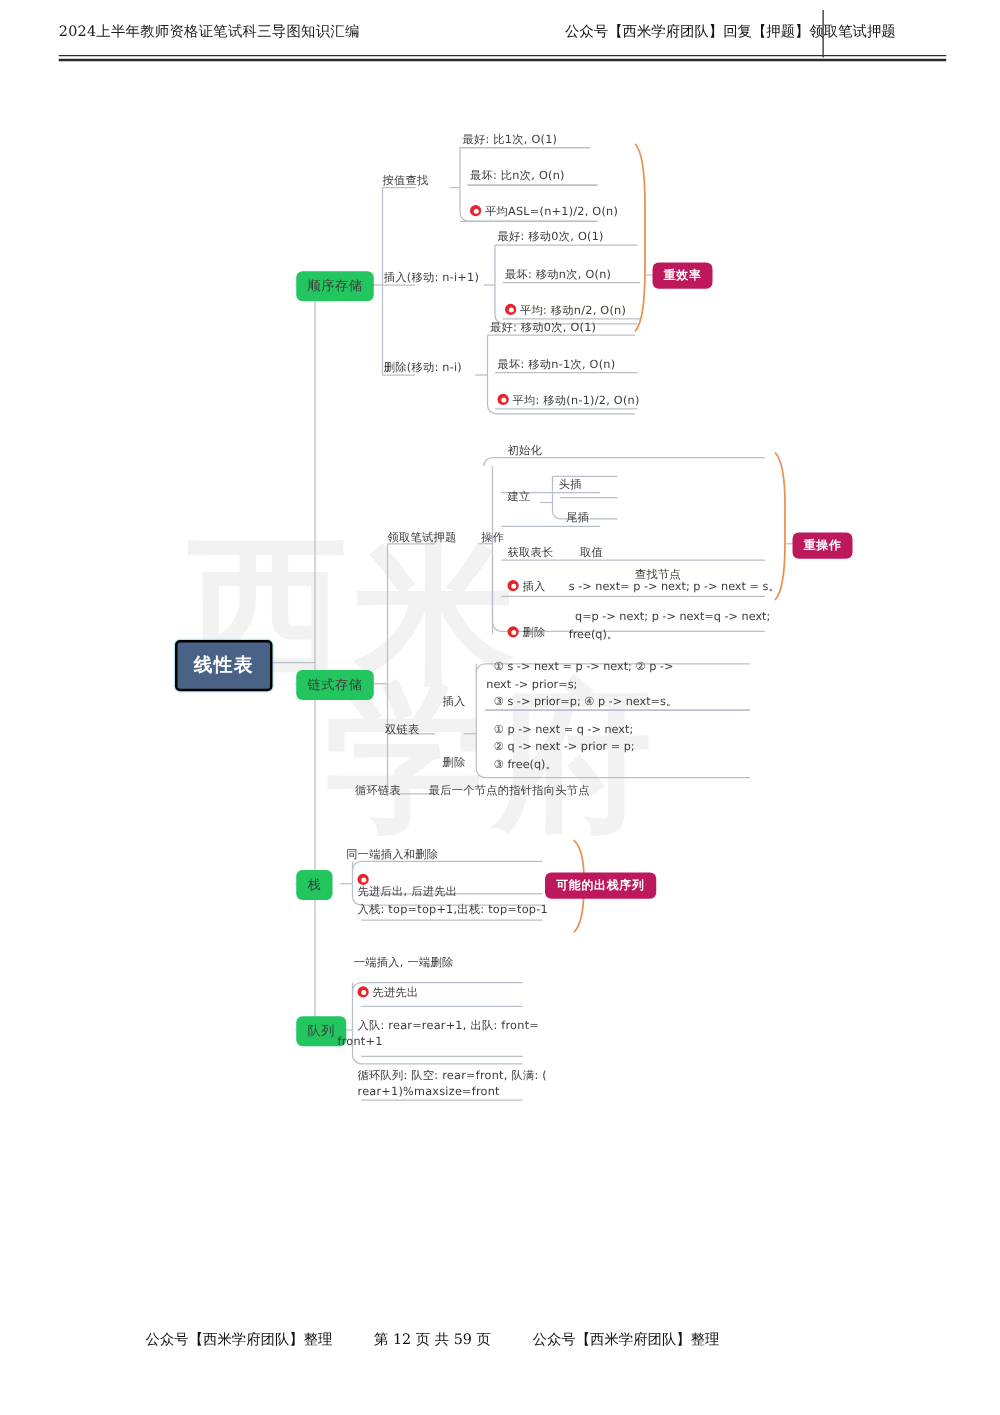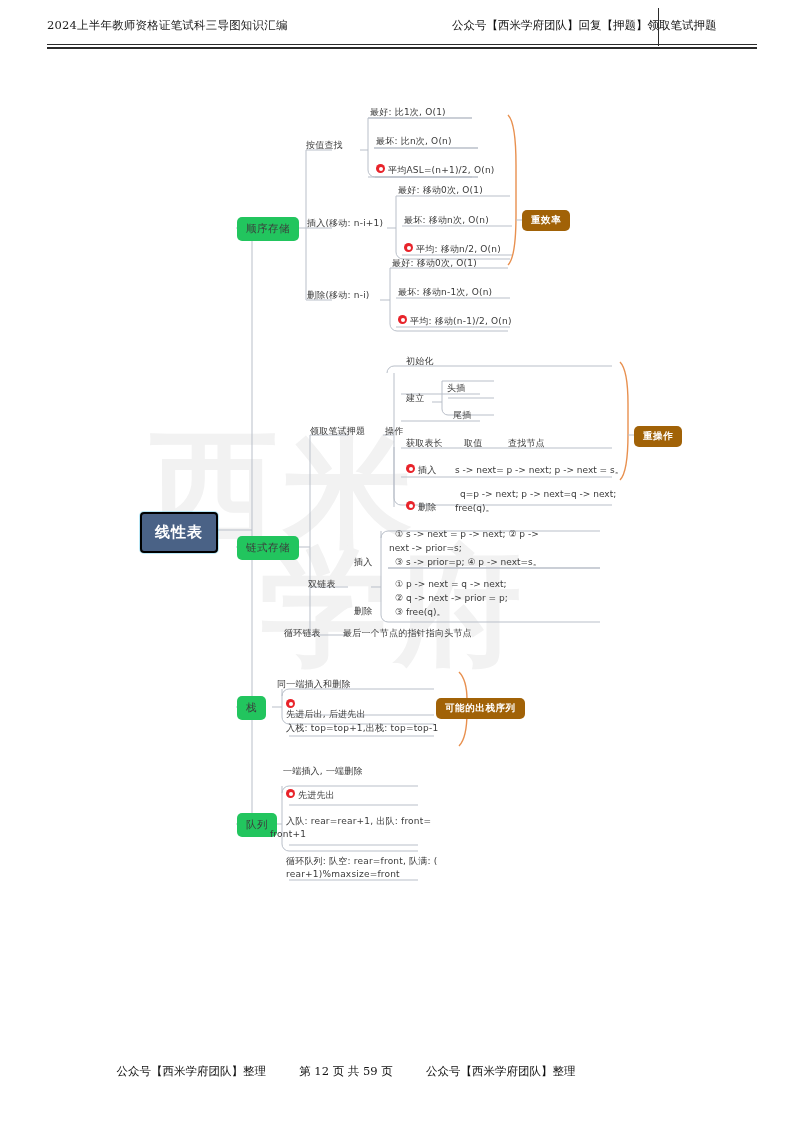--- a/index.html
+++ b/index.html
@@ -96,21 +96,21 @@
 
   .txt {
     font-size: 9px;
     color: #3a3a3a;
     white-space: nowrap;
     letter-spacing: .2px;
     line-height: 12px;
   }
 
   .badge {
-    background: #a16207;
+    background: #be185d;
     color: #fff;
     font-size: 9.5px;
     font-weight: bold;
     border-radius: 5px;
     padding: 4px 9px;
     white-space: nowrap;
     letter-spacing: .6px;
   }
 
   
@@ -286,21 +286,21 @@
   <div class="node txt" style="left:310px; top:425px;">领取笔试押题</div>
   <div class="node txt" style="left:385px; top:425px;">操作</div>
 
   <div class="node txt" style="left:406px; top:355px;">初始化</div>
   <div class="node txt" style="left:406px; top:392px;">建立</div>
   <div class="node txt" style="left:447px; top:382px;">头插</div>
   <div class="node txt" style="left:453px; top:409px;">尾插</div>
 
   <div class="node txt" style="left:406px; top:437px;">获取表长</div>
   <div class="node txt" style="left:464px; top:437px;">取值</div>
-  <div class="node txt" style="left:508px; top:437px;">查找节点</div>
+  <div class="node txt" style="left:508px; top:454px;">查找节点</div>
 
   <div class="node row" style="left:406px; top:464px;">
     <span class="mk"></span>
     <span class="txt">插入</span>
   </div>
   <div class="node txt code" style="left:455px; top:464px;">s -&gt; next= p -&gt; next;  p -&gt; next = s。</div>
 
   <div class="node row" style="left:406px; top:501px;">
     <span class="mk"></span>
     <span class="txt">删除</span>

